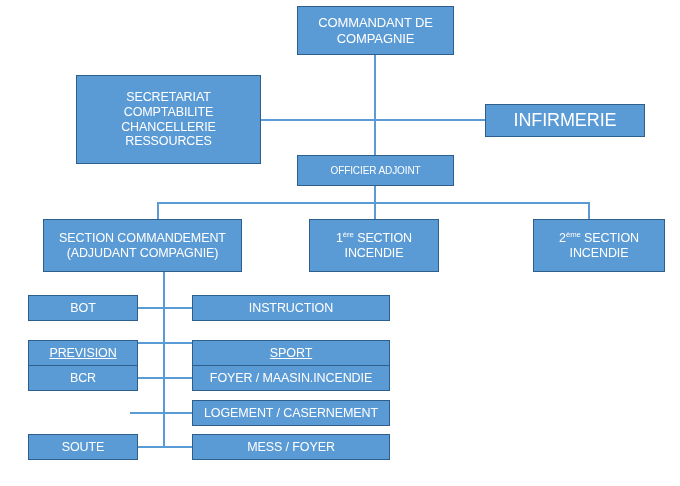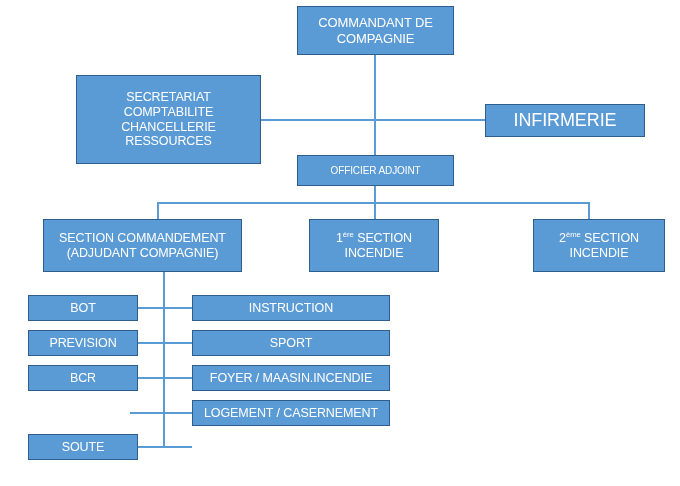--- a/index.html
+++ b/index.html
@@ -50,21 +50,21 @@
   #n-infirmerie   { left:485px; top:104px; width:160px; height:33px; font-size:18px; }
   #n-officier     { left:297px; top:155px; width:157px; height:31px; font-size:10px;text-align:right; }
   #n-section-cmd  { left:43px;  top:219px; width:199px; height:53px; font-size:12.5px; }
   #n-sec1         { left:309px; top:219px; width:130px; height:53px; font-size:12.5px; }
   #n-sec2         { left:533px; top:219px; width:132px; height:53px; font-size:12.5px; }
 
   .leaf-left  { left:20px;  width:110px; height:26px; font-size:12.5px;margin-left:8px; }
   .leaf-right { left:192px; width:198px; height:26px; font-size:12.5px; }
 
   .row0 { top:295px; }
-  .row1 { top:330px; }
+  .row1 { top:340px;text-decoration:underline; }
   .row2 { top:365px; }
   .row3 { top:400px; }
   .row4 { top:434px; }
 
   sup { font-size: 0.62em; vertical-align: super; line-height: 0; }
 </style>
 </head>
 <body>
 
 <div id="chart">
@@ -132,14 +132,17 @@
   </div>
   <div class="node leaf-right row1">
     <span class="txt">SPORT</span>
   </div>
   <div class="node leaf-right row2">
     <span class="txt">FOYER / MAASIN.INCENDIE</span>
   </div>
   <div class="node leaf-right row3">
     <span class="txt">LOGEMENT / CASERNEMENT</span>
   </div>
+  <div class="node leaf-right row4">
+    <span class="txt">MESS / FOYER</span>
+  </div>
 
 </div>
 
 </body></html>

